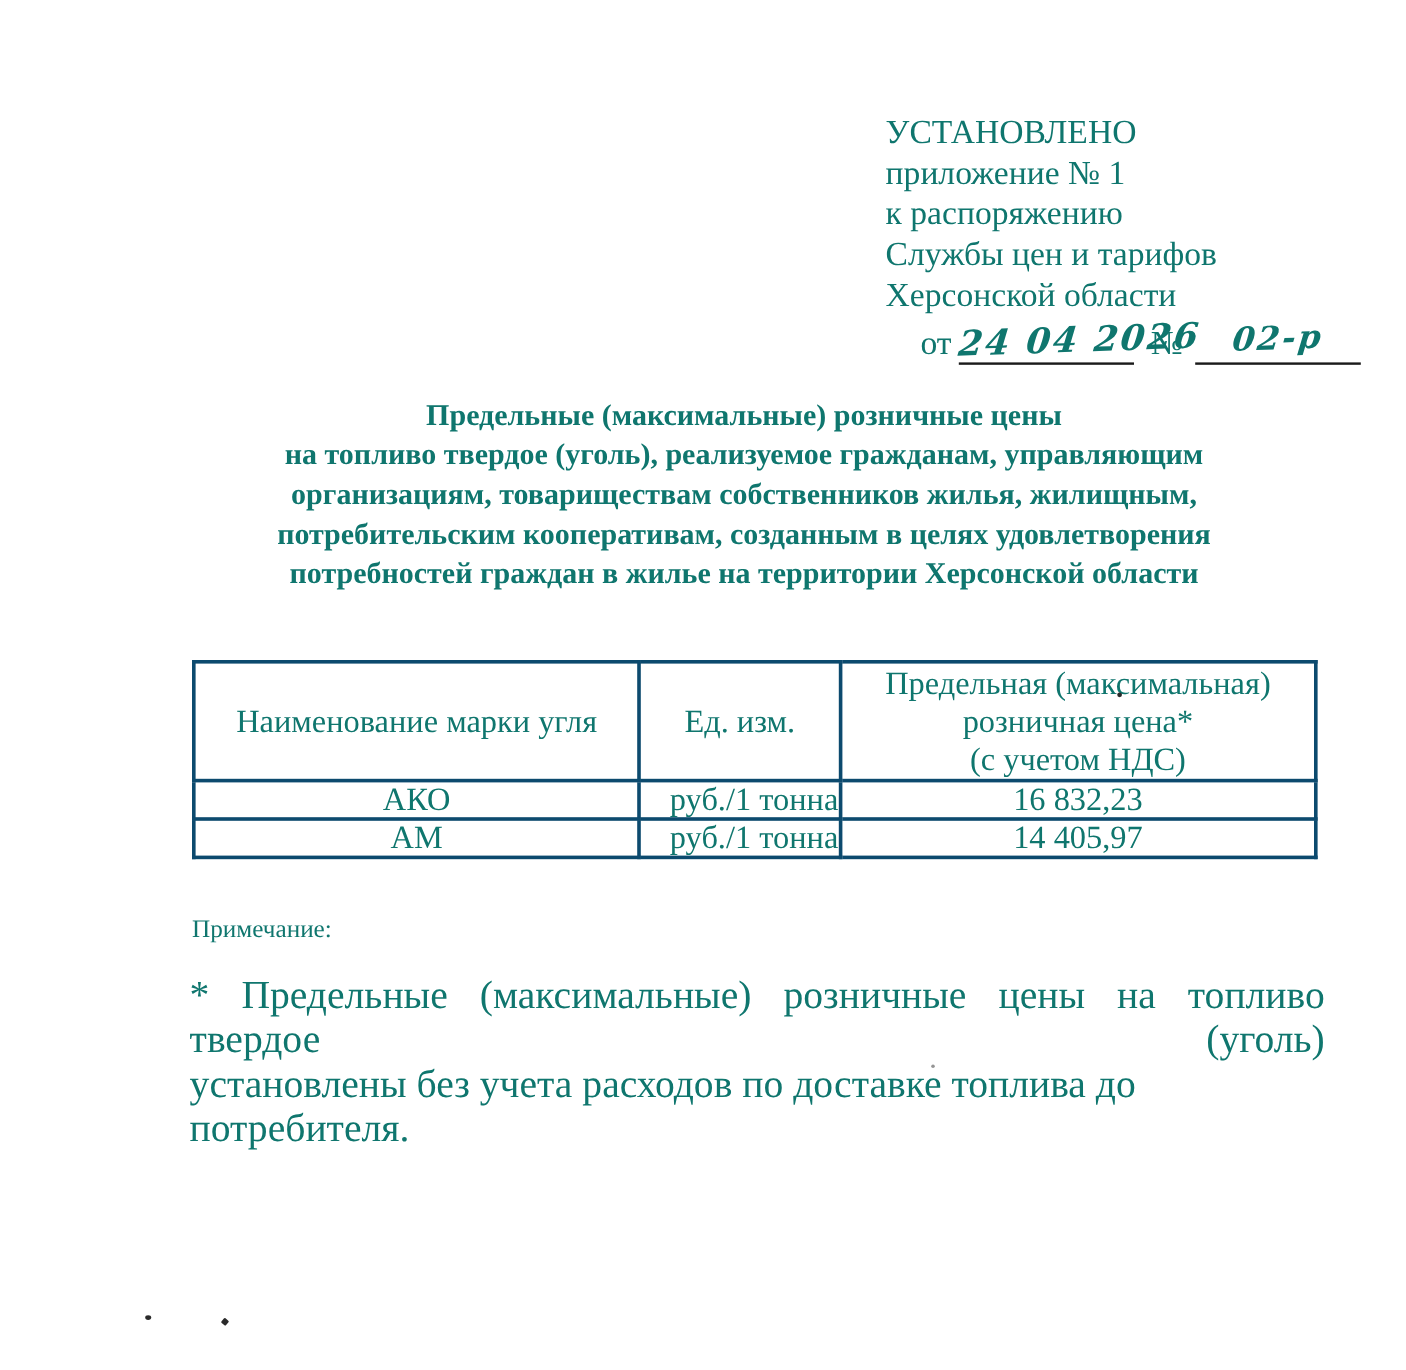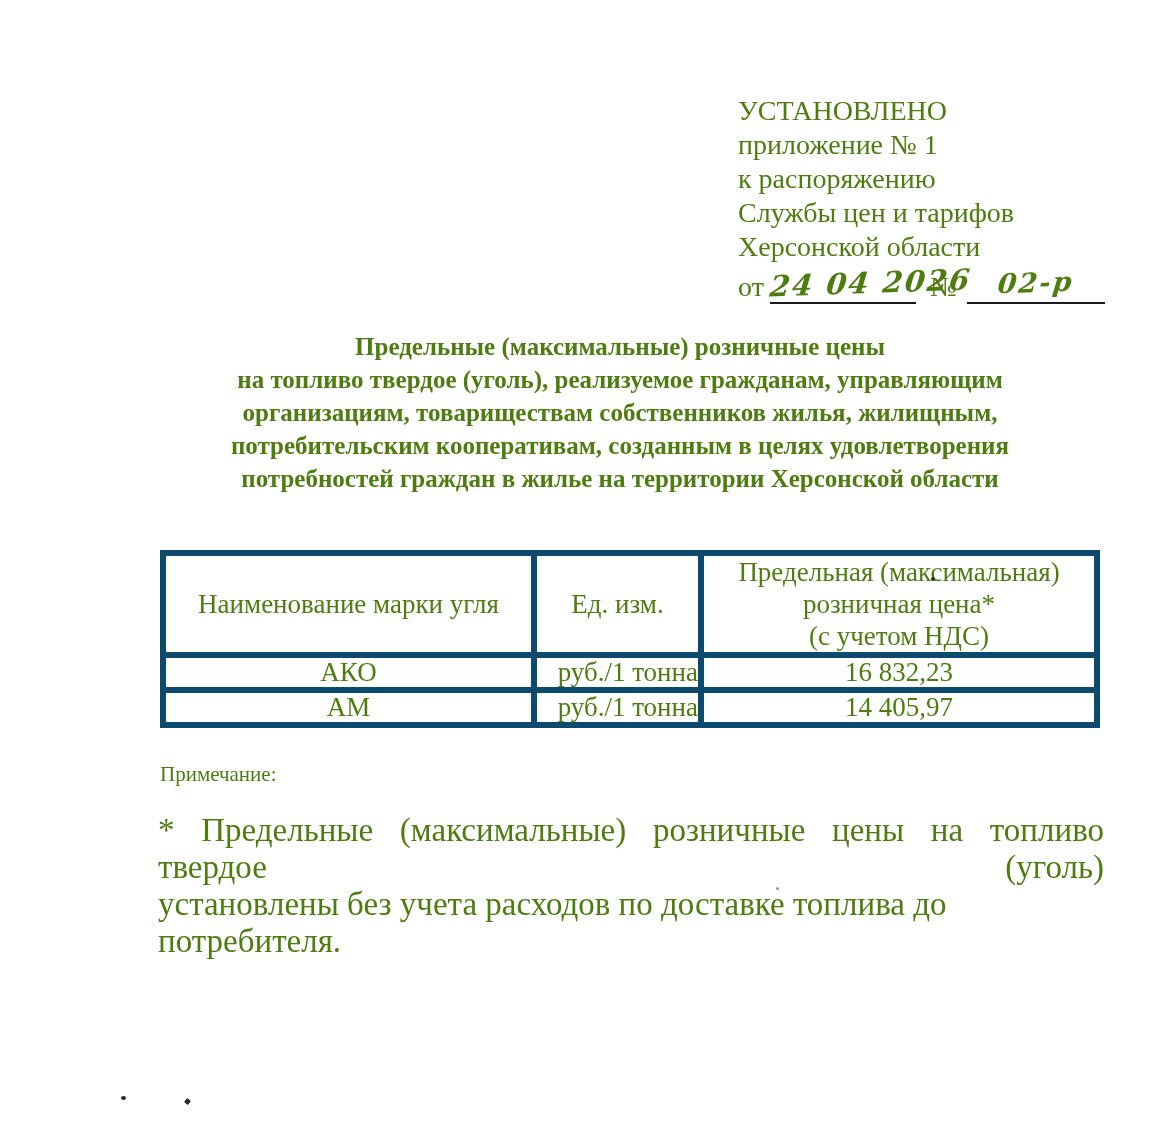--- a/index.html
+++ b/index.html
@@ -6,38 +6,39 @@
     margin: 0;
     padding: 0;
     background: #ffffff;
   }
   .page {
     position: relative;
     width: 1172px;
     height: 1142px;
     background: #ffffff;
     font-family: "Liberation Serif", "DejaVu Serif", serif;
-    color: #4d7c0f;
+    color: #0f766e;
     overflow: hidden;
   }
 
   
   .approval {
     position: absolute;
     left: 738px;
     top: 94px;
     font-size: 28px;
     line-height: 34px;
     white-space: nowrap;
   }
   .approval-line { display: block; }
   .approval-ref {
     display: flex;
     align-items: flex-end;
     margin-top: 2px;
+    margin-left: 29px;
   }
   .hw-slot {
     display: inline-block;
     border-bottom: 2px solid #1a1a1a;
     text-align: center;
     height: 36px;
   }
   .hw-slot.date { width: 146px; margin-left: 6px; }
   .hw-slot.number { width: 138px; margin-left: 10px; }
   .handwrite {
@@ -69,21 +70,21 @@
   table.price-table {
     position: absolute;
     left: 160px;
     top: 550px;
     width: 938px;
     border-collapse: collapse;
     table-layout: fixed;
     font-size: 27px;
   }
   table.price-table td, table.price-table th {
-    border: 6px solid #0c4a6e;
+    border: 3px solid #0c4a6e;
     padding: 0;
     font-weight: normal;
     vertical-align: middle;
   }
   .col-name  { width: 371px; }
   .col-unit  { width: 167px; }
   .col-price { width: 396px; }
   th.hdr {
     height: 96px;
     text-align: center;

